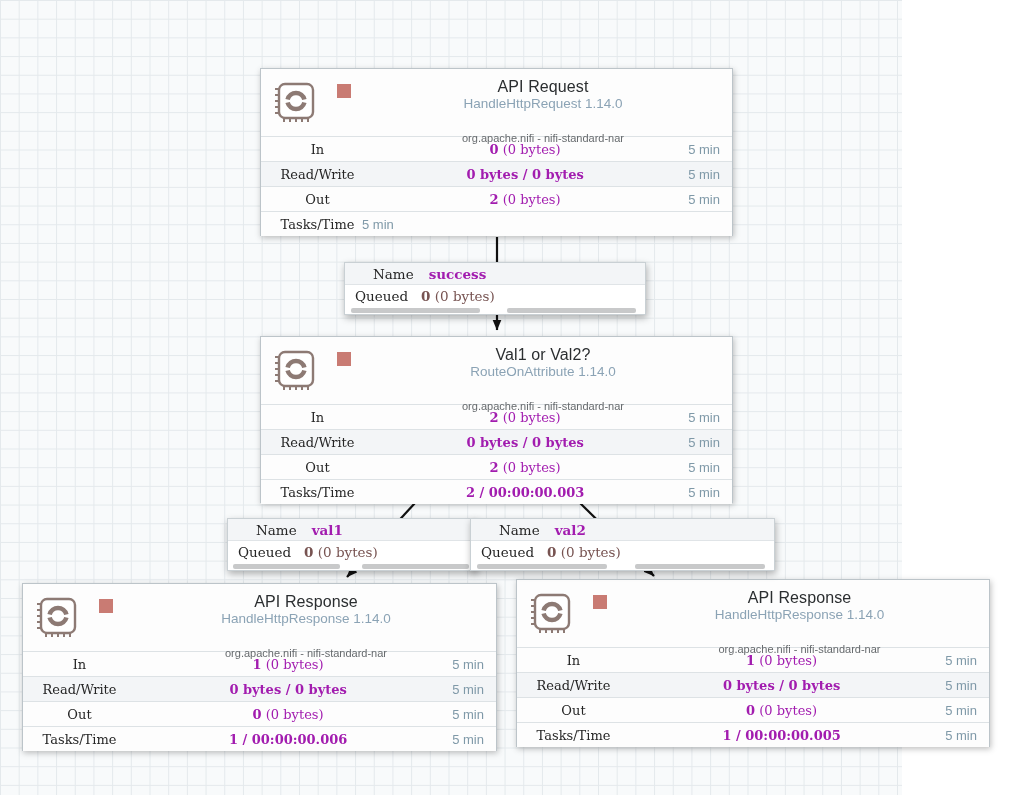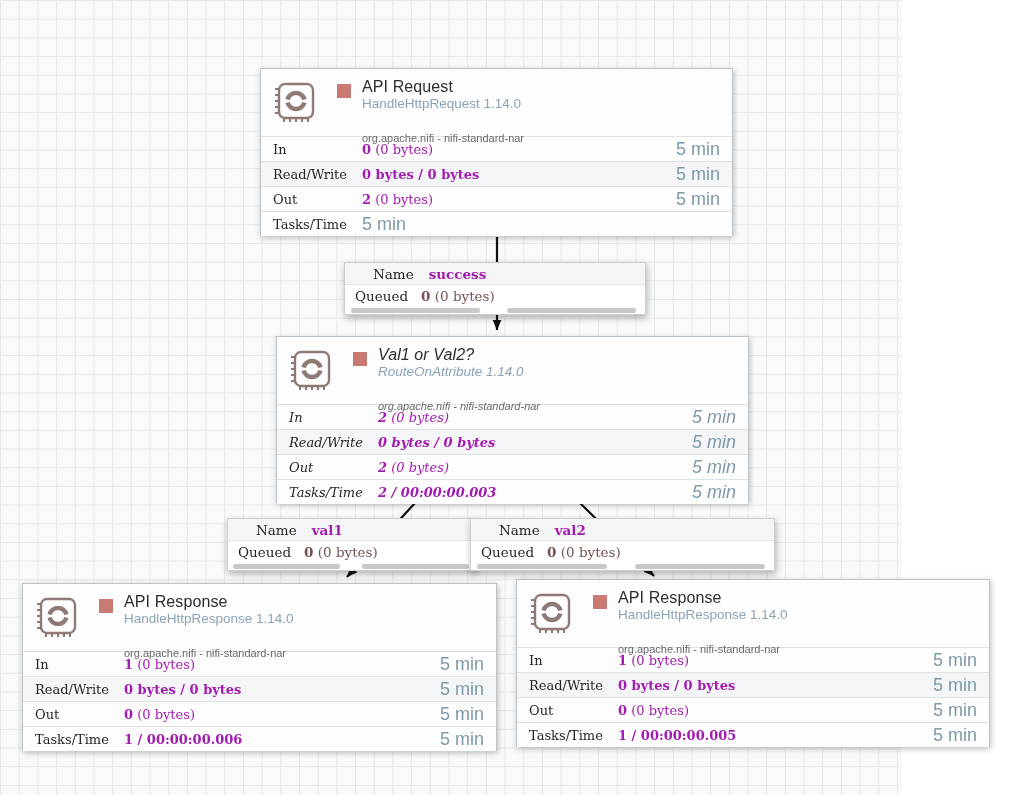--- a/index.html
+++ b/index.html
@@ -6,33 +6,34 @@
   html, body { width: 1024px; height: 795px; overflow: hidden; }
   body { font-family: "Liberation Sans", sans-serif; }
 
   .canvas {
     position: relative; width: 902px; height: 795px;
     background-color: #f8fafb;
     background-image:
       linear-gradient(to right, #e4e9ec 1px, transparent 1px),
       linear-gradient(to bottom, #e4e9ec 1px, transparent 1px);
     background-size: 18.7px 18.7px;
+    text-align: center;
   }
 
   svg.wires { position: absolute; left: 0; top: 0; width: 1024px; height: 795px; z-index: 1; pointer-events: none; }
   svg.wires line { stroke: #111111; stroke-width: 2.2; }
 
   .processor {
     position: absolute; z-index: 2;
     background: #fdfdfd;
     border: 1px solid #bcc4c9;
     box-shadow: 1px 2px 6px rgba(0,0,0,0.25);
   }
   #p1 { left: 260px; top: 68px;  width: 473px; height: 168px; }
-  #p2 { left: 276px; top: 336px; width: 473px; height: 167px; font-style: italic; }
+  #p2 { left: 260px; top: 336px; width: 473px; height: 167px; }
   #p3 { left: 22px;  top: 583px; width: 475px; height: 168px; }
   #p4 { left: 516px; top: 579px; width: 474px; height: 168px; }
 
   .proc-header { position: relative; height: 67px; background: #fdfdfd; }
   .proc-icon { position: absolute; left: 10px; top: 11px; width: 46px; height: 46px; }
   .proc-state { position: absolute; left: 76px; top: 15px; width: 14px; height: 14px; background: #c97b73; }
   .proc-text { position: absolute; left: 101px; top: 8px; right: 8px; }
   .proc-title  { font-size: 16px; font-weight: 500; color: #2b2e30; line-height: 19px; letter-spacing: .1px; }
   .proc-type   { font-size: 13.5px; color: #8ba3b5; line-height: 16px; }
   .proc-bundle { font-size: 11px; color: #666a6d; line-height: 14px; margin-top: 19px; }
@@ -40,21 +41,21 @@
   .stat-row {
     height: 25px; display: flex; align-items: center;
     padding: 12px 12px; border-top: 1px solid #dde2e5;
     font-family: "DejaVu Serif", serif; font-size: 13px;
     background: #fdfdfd;
   }
   .stat-row:nth-child(1), .stat-row:nth-child(3) { background: #f3f5f7; }
   .stat-label { width: 89px; color: #262626; flex: none; }
   .stat-value { flex: 1; color: #a21caf; white-space: nowrap; overflow: hidden; }
   .stat-value b { font-weight: bold; }
-  .stat-window { color: #7f99a8; font-family: "Liberation Sans", sans-serif; font-size: 18px; flex: none; }
+  .stat-window { color: #7f99a8; font-family: "Liberation Sans", sans-serif; font-size: 13px; flex: none; }
 
   .conn-label {
     position: absolute; z-index: 3;
     background: #ffffff; border: 1px solid #c9d0d4;
     box-shadow: 1px 3px 7px rgba(0,0,0,0.3);
     font-family: "DejaVu Serif", serif; font-size: 13.5px;
   }
   #c1 { left: 344px; top: 262px; width: 302px; height: 53px; }
   #c2 { left: 227px; top: 518px; width: 250px; height: 53px; }
   #c3 { left: 470px; top: 518px; width: 305px; height: 53px; }

